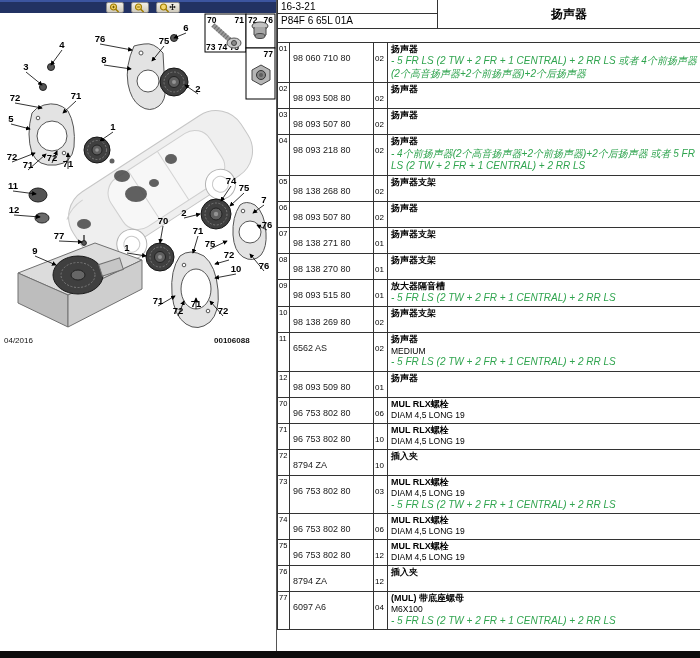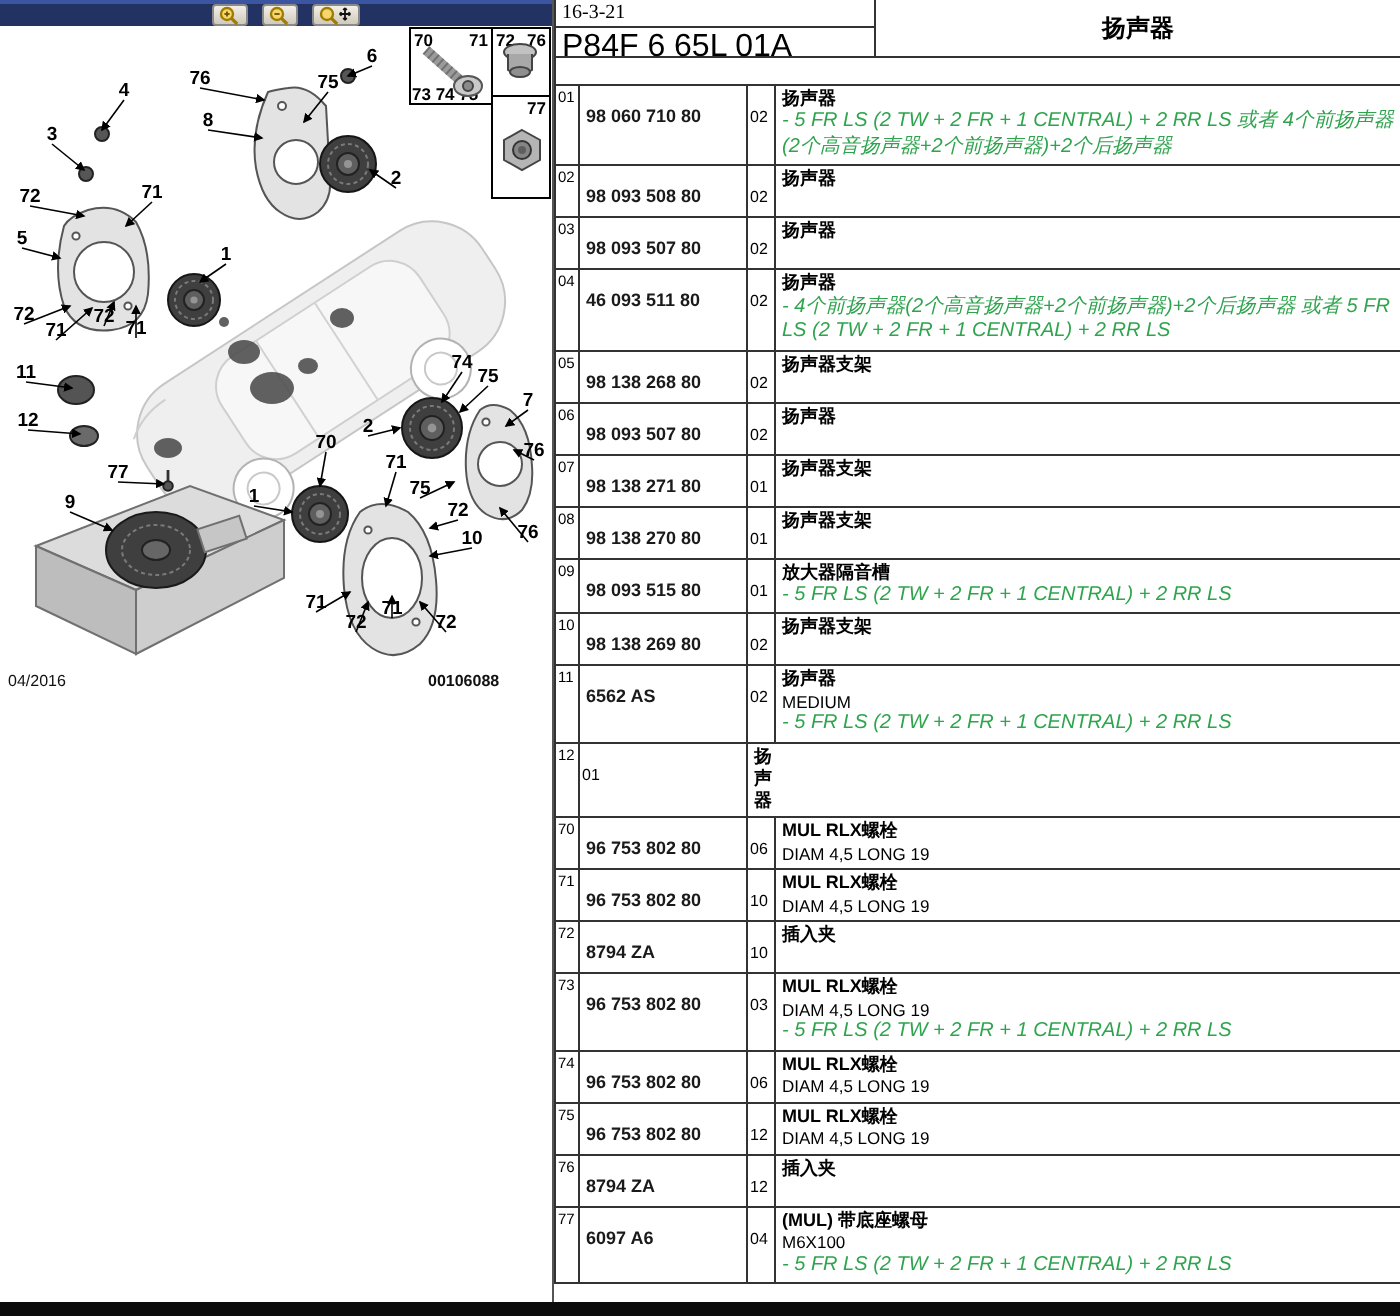--- a/index.html
+++ b/index.html
@@ -21,30 +21,30 @@
   .footer-date{position:absolute;left:4px;top:336px;font-size:8px;font-weight:normal;color:#111;}
   .footer-code{position:absolute;left:214px;top:336px;width:56px;text-align:left;font-size:8px;font-weight:bold;color:#111;}
 
   svg text.callout{font-family:"Liberation Sans",sans-serif;font-size:9.5px;font-weight:bold;fill:#000;}
   svg text.legend-num{font-family:"Liberation Sans",sans-serif;font-size:8.5px;font-weight:bold;fill:#000;}
 
   
   .table{position:absolute;left:277px;top:0;width:423px;background:#fff;border-left:1px solid var(--line);}
   .thead{display:flex;border-bottom:1px solid var(--line);}
   .th-left{width:160px;border-right:1px solid var(--line);}
-  .th-code{height:14px;padding:1px 3px;font-size:10px;color:#000;border-bottom:1px solid var(--line);font-family:Liberation Serif, serif;}
-  .th-page{height:14px;padding:1px 3px;font-size:16px;color:#000;}
+  .th-code{height:14px;padding:1px 3px;font-size:10px;color:#000;border-bottom:1px solid var(--line);}
+  .th-page{height:14px;padding:1px 3px;font-size:10px;color:#000;}
   .th-title{flex:1;display:flex;align-items:center;justify-content:center;font-size:12px;font-weight:bold;color:#000;}
   .spacer-row{height:14px;border-bottom:1px solid var(--line);}
 
   .row{display:grid;grid-template-columns:12px 84px 14px 1fr;border-bottom:1px solid var(--line);min-height:26px;}
   .c{border-right:1px solid var(--line);overflow:hidden;}
   .c:last-child{border-right:none;}
   .c-idx{font-size:7.5px;padding:1px 0 0 1px;color:#000;}
-  .c-part{font-size:9px;font-weight:bold;color:#1a1a1a;padding:10px 0 0 3px;white-space:nowrap;}
+  .c-part{font-size:9px;font-weight:normal;color:#1a1a1a;padding:10px 0 0 3px;white-space:nowrap;}
   .c-qty{font-size:8px;color:#000;padding:11px 0 0 1px;}
   .c-desc{padding:1px 3px 2px 3px;}
   .d-name{font-size:9px;font-weight:bold;color:#000;line-height:1.25;}
   .d-extra{font-size:8.5px;color:#000;line-height:1.25;}
   .d-note{font-size:10px;color:var(--note-green);font-style:italic;line-height:1.25;}
 
   .bottom-bar{position:absolute;left:0;bottom:0;width:700px;height:7px;background:#0c0c0c;}
 </style>
 </head>
 <body>
@@ -315,21 +315,21 @@
         <div class="row">
           <div class="c c-idx">03</div>
           <div class="c c-part">98 093 507 80</div>
           <div class="c c-qty">02</div>
           <div class="c c-desc">
             <div class="d-name">扬声器</div>
           </div>
         </div>
         <div class="row">
           <div class="c c-idx">04</div>
-          <div class="c c-part">46 093 511 80</div>
+          <div class="c c-part">98 093 218 80</div>
           <div class="c c-qty">02</div>
           <div class="c c-desc">
             <div class="d-name">扬声器</div>
             <div class="d-note">- 4个前扬声器(2个高音扬声器+2个前扬声器)+2个后扬声器 或者 5 FR LS (2 TW + 2 FR + 1 CENTRAL) + 2 RR LS</div>
           </div>
         </div>
         <div class="row">
           <div class="c c-idx">05</div>
           <div class="c c-part">98 138 268 80</div>
           <div class="c c-qty">02</div>
@@ -383,20 +383,21 @@
           <div class="c c-part">6562 AS</div>
           <div class="c c-qty">02</div>
           <div class="c c-desc">
             <div class="d-name">扬声器</div>
             <div class="d-extra">MEDIUM</div>
             <div class="d-note">- 5 FR LS (2 TW + 2 FR + 1 CENTRAL) + 2 RR LS</div>
           </div>
         </div>
         <div class="row">
           <div class="c c-idx">12</div>
+          <div class="c c-part">98 093 509 80</div>
           <div class="c c-qty">01</div>
           <div class="c c-desc">
             <div class="d-name">扬声器</div>
           </div>
         </div>
         <div class="row">
           <div class="c c-idx">70</div>
           <div class="c c-part">96 753 802 80</div>
           <div class="c c-qty">06</div>
           <div class="c c-desc">

